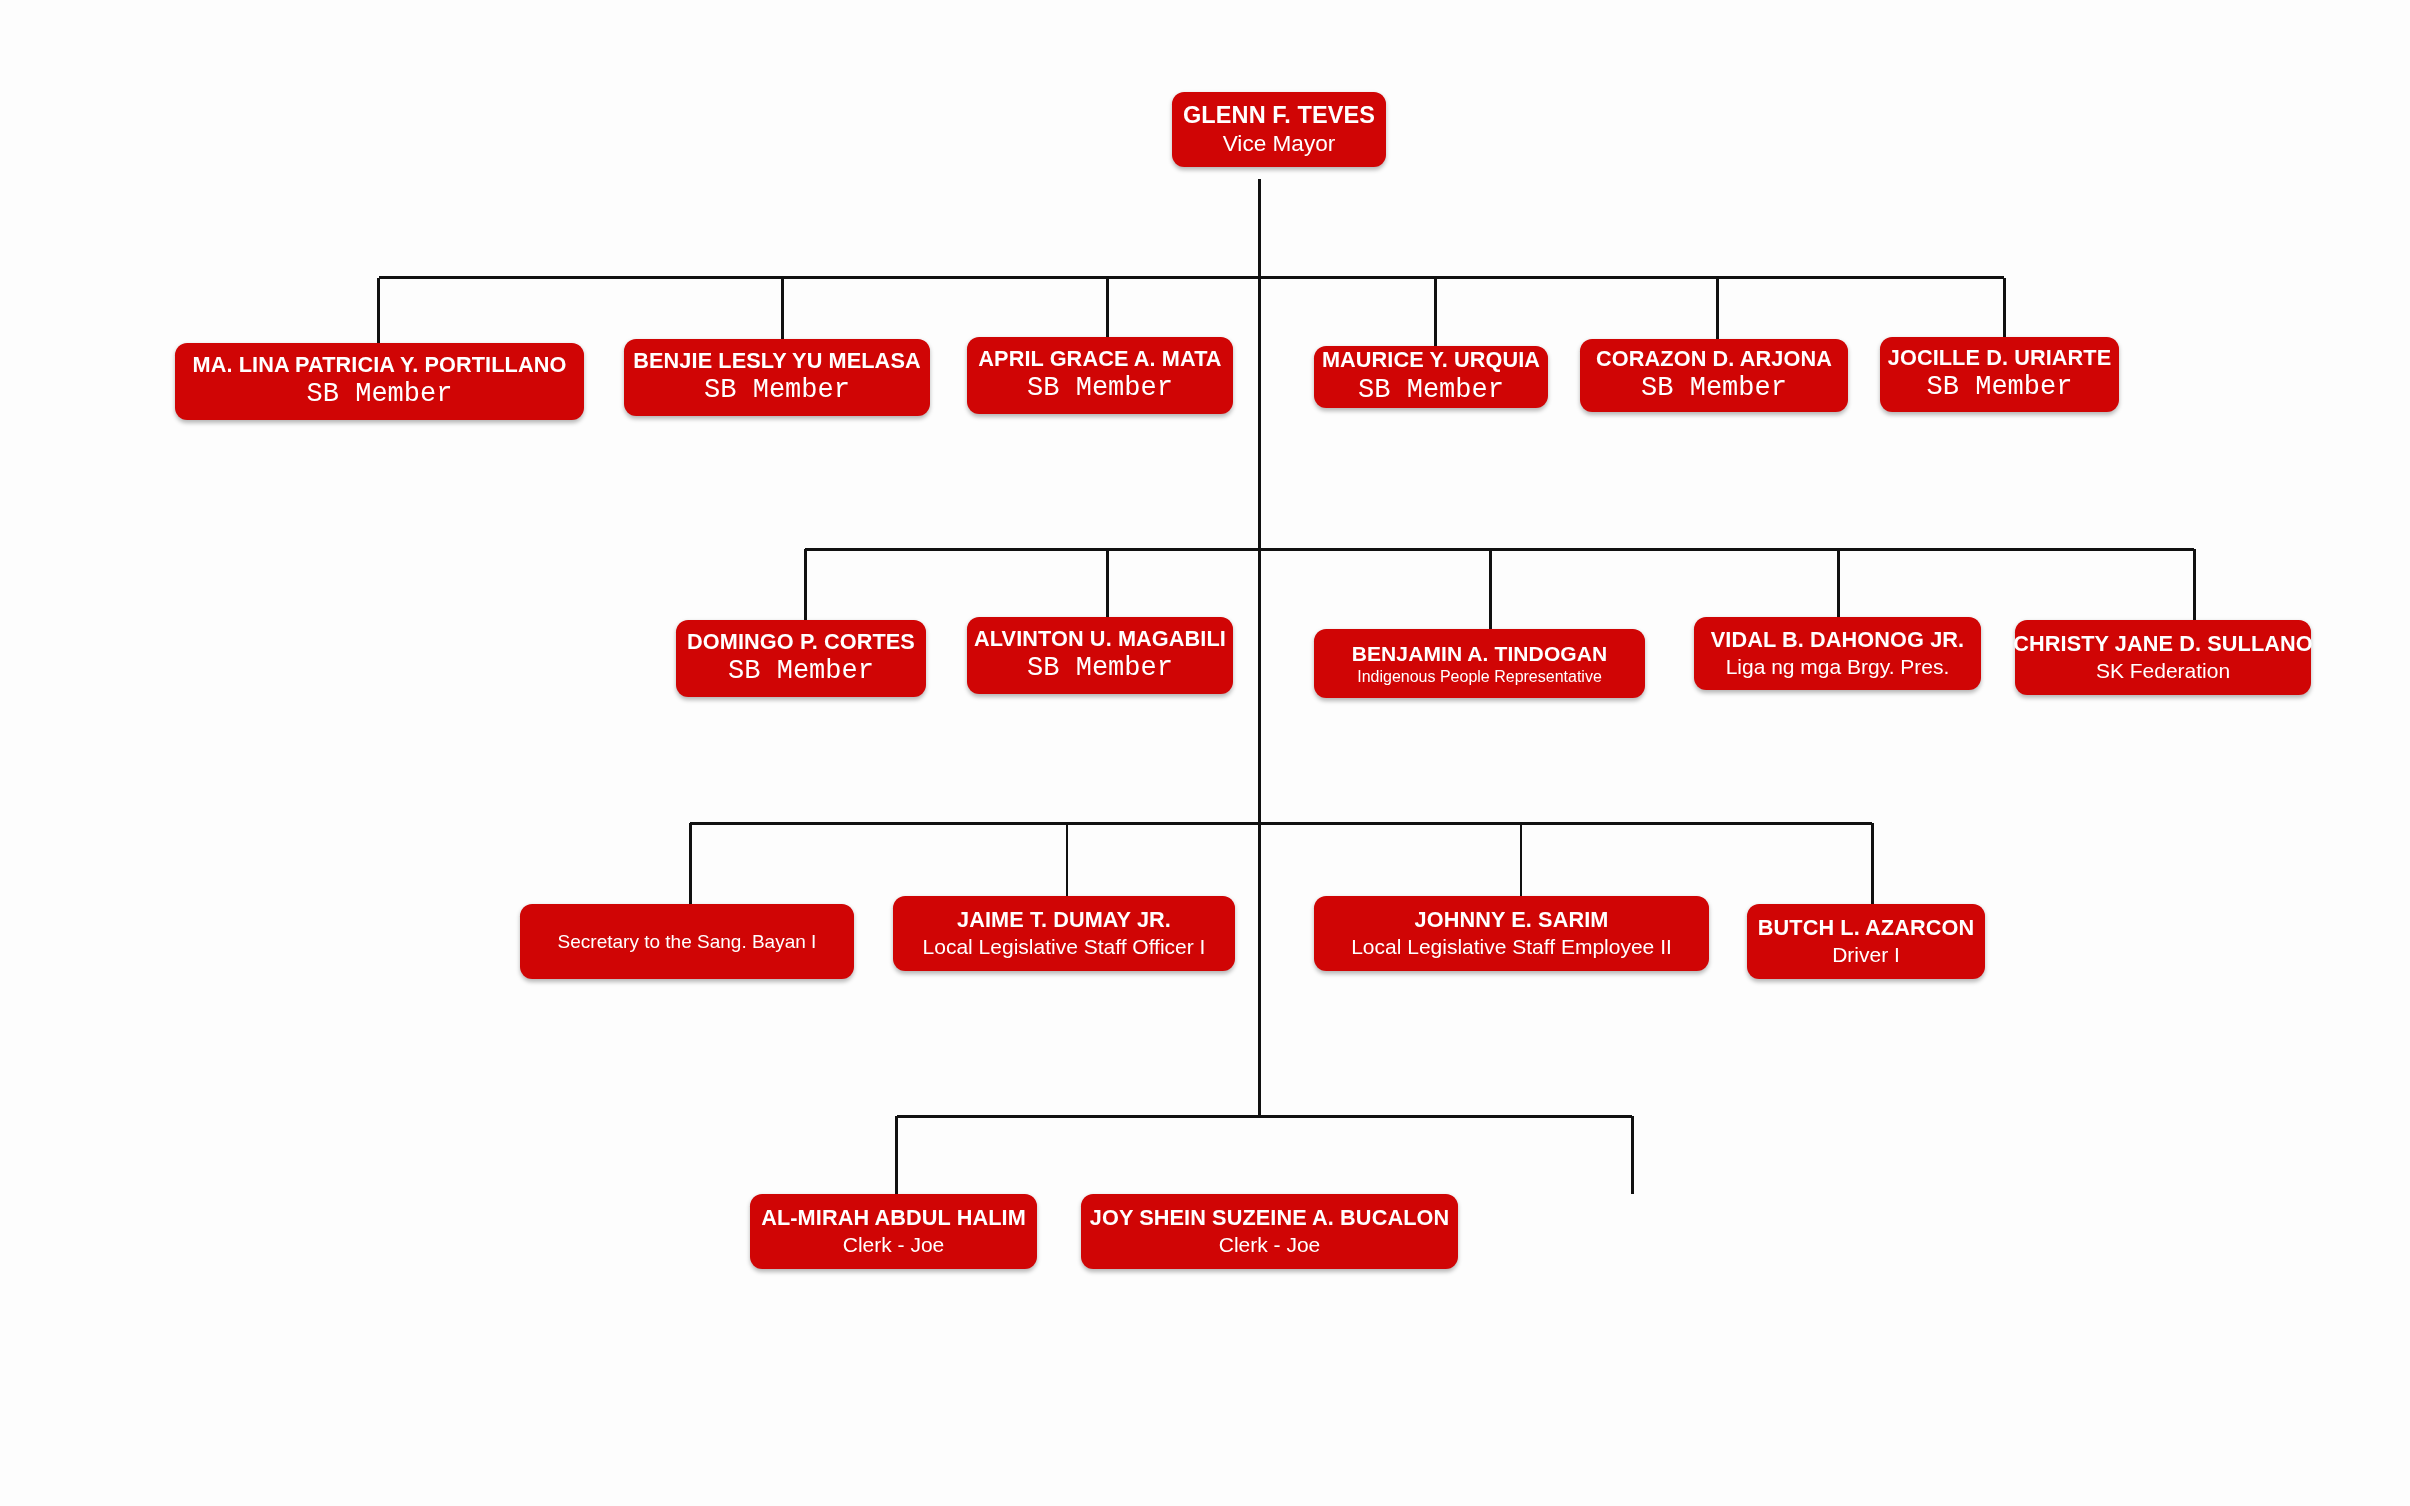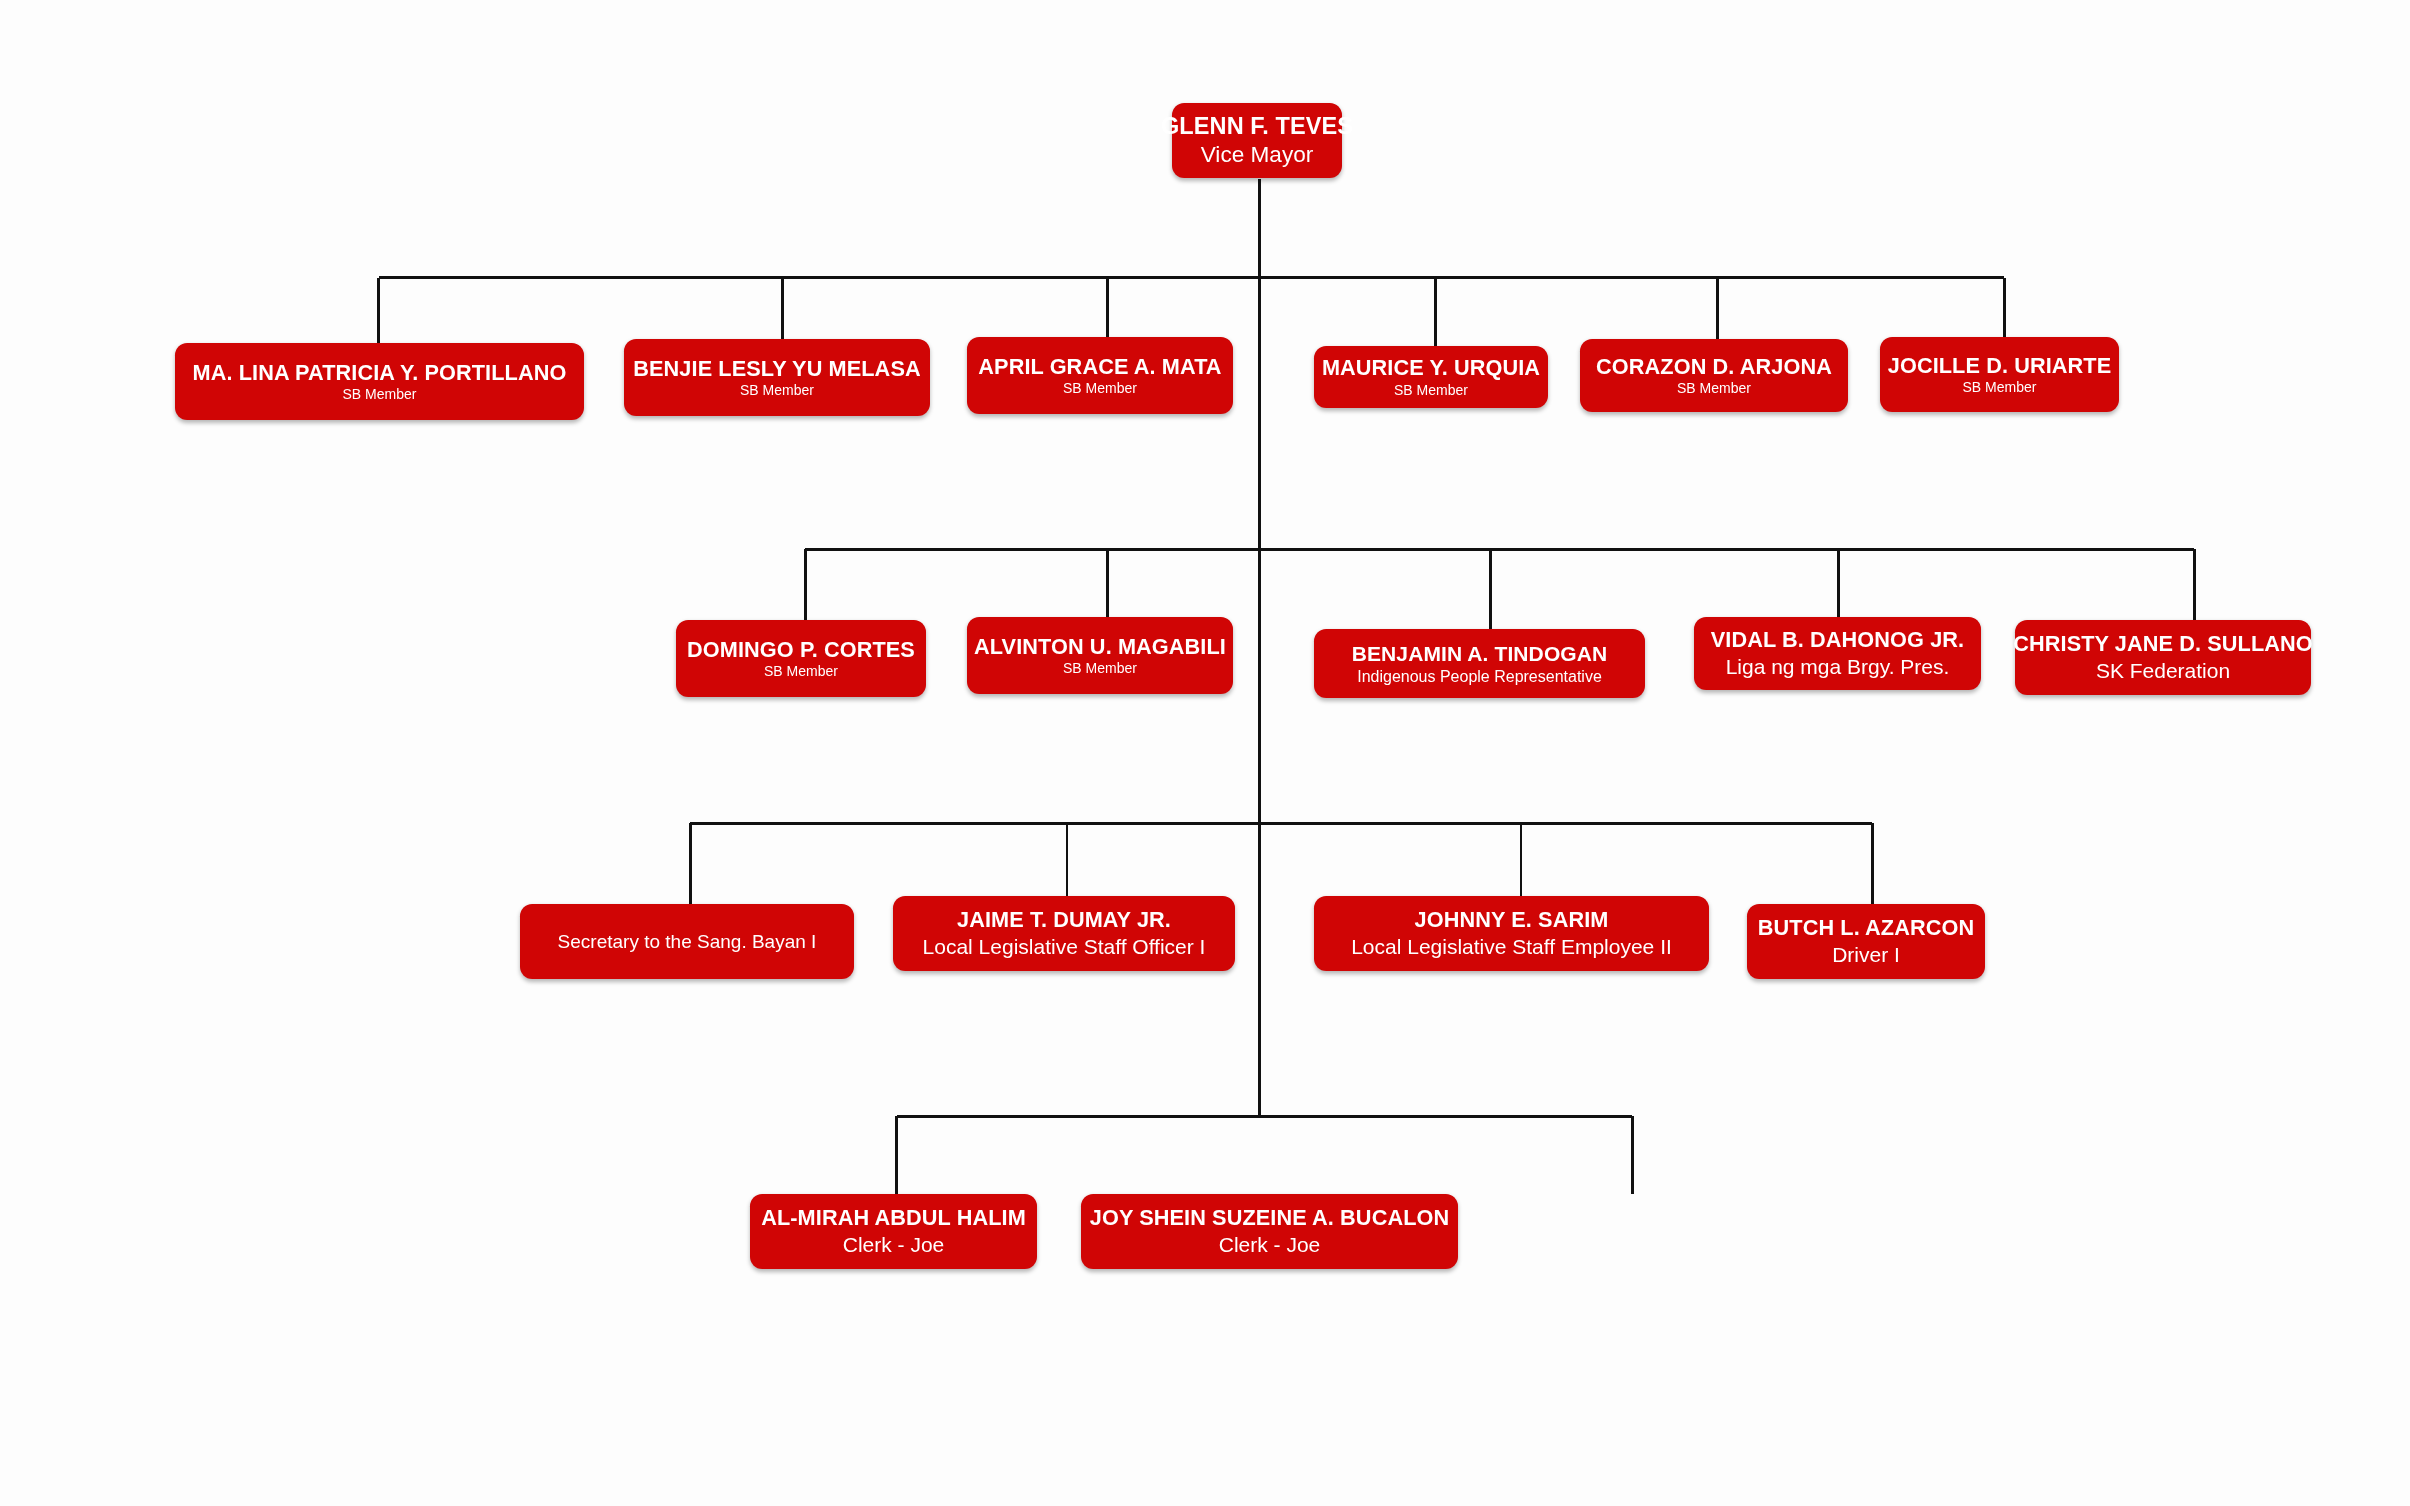--- a/index.html
+++ b/index.html
@@ -44,21 +44,21 @@
     white-space: nowrap;
   }
   .node .ti {
     font-weight: normal;
     white-space: nowrap;
   }
   
   .t-root .nm { font-size: 23.5px; }
   .t-root .ti { font-size: 22.6px; }
   .t-a .nm   { font-size: 21.7px; }
-  .t-a .ti   { font-size: 14px; }
+  .t-a .ti   { font-size: 27px; font-family: Liberation Mono, monospace; }
   .t-s .nm   { font-size: 21px; }
   .t-s .ti   { font-size: 16px; }
   .t-b .nm   { font-size: 21.7px; }
   .t-b .ti   { font-size: 21px; }
   .t-single .ti { font-size: 19px; }
 </style>
 </head>
 <body>
 
 <div id="canvas">
@@ -88,21 +88,21 @@
       <line x1="1133" y1="874" x2="1133" y2="952"></line>
       <line x1="1615" y1="874" x2="1615" y2="952"></line>
       <line x1="1988" y1="874" x2="1988" y2="960"></line>
 
       <line x1="952" y1="1185" x2="1733" y2="1185"></line>
       <line x1="952" y1="1185" x2="952" y2="1268"></line>
       <line x1="1733" y1="1185" x2="1733" y2="1268"></line>
     </g>
   </svg>
 
-  <div class="node t-root" style="left:1172px; top:103px; width:170px; height:75px;">
+  <div class="node t-root" style="left:1172px; top:92px; width:214px; height:75px;">
     <span class="nm">GLENN F. TEVES</span>
     <span class="ti">Vice Mayor</span>
   </div>
 
   <div class="node t-a" style="left:175px; top:343px; width:409px; height:77px;">
     <span class="nm">MA. LINA PATRICIA Y. PORTILLANO</span>
     <span class="ti">SB Member</span>
   </div>
 
   <div class="node t-a" style="left:624px; top:339px; width:306px; height:77px;">

